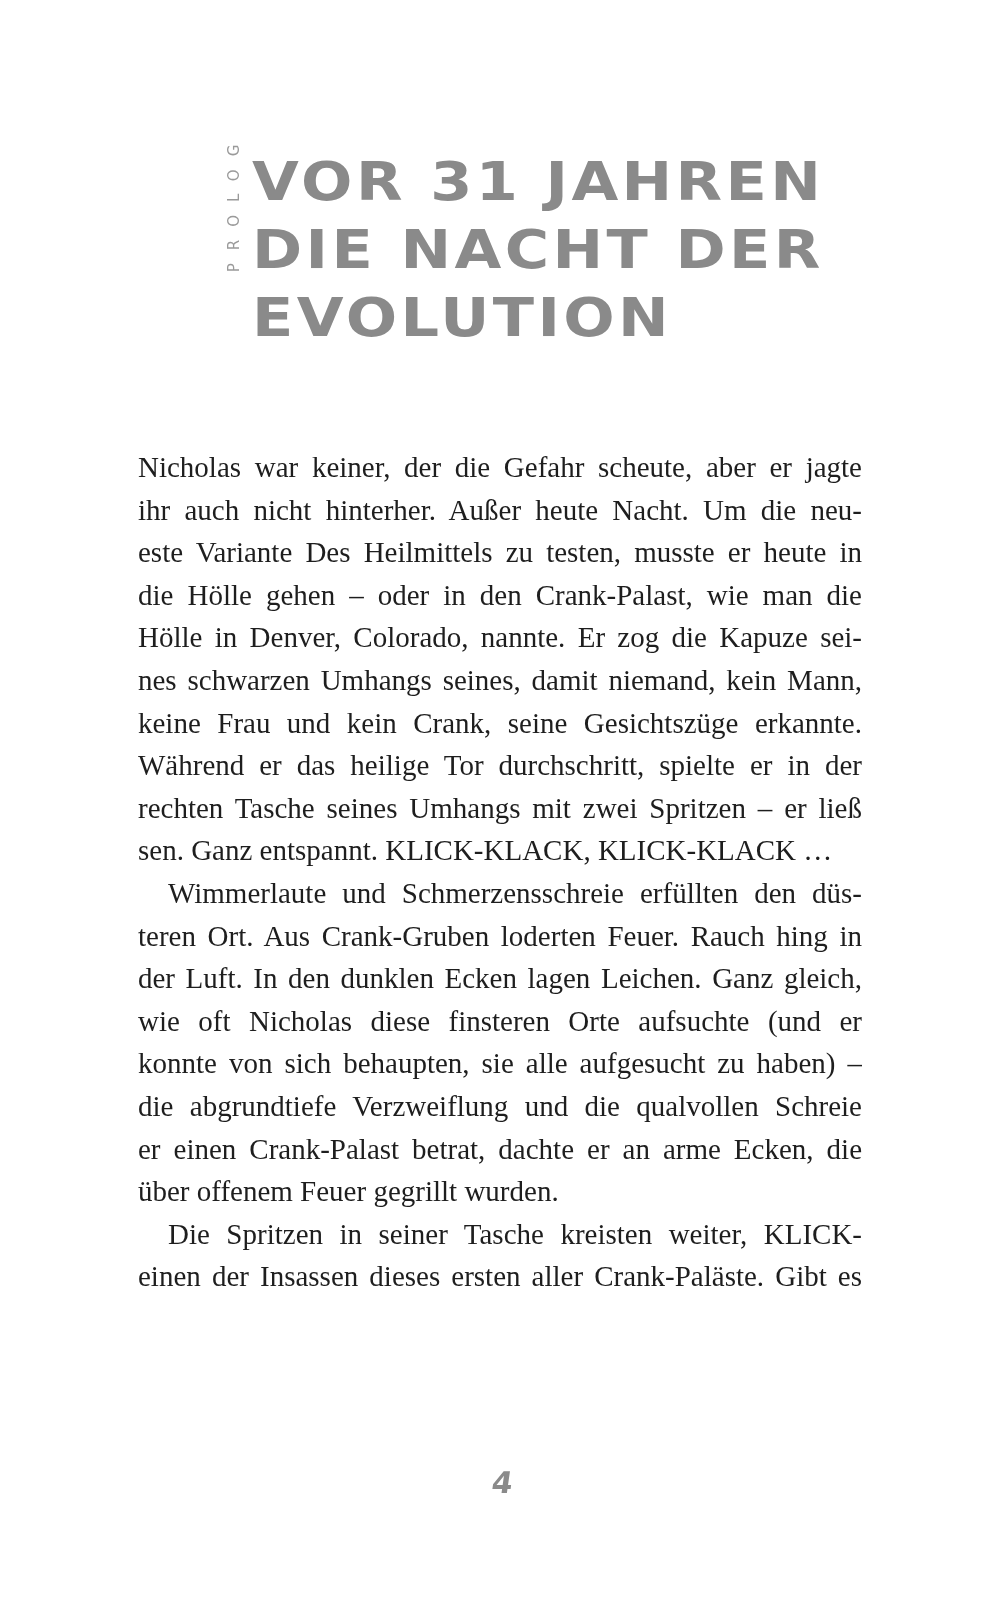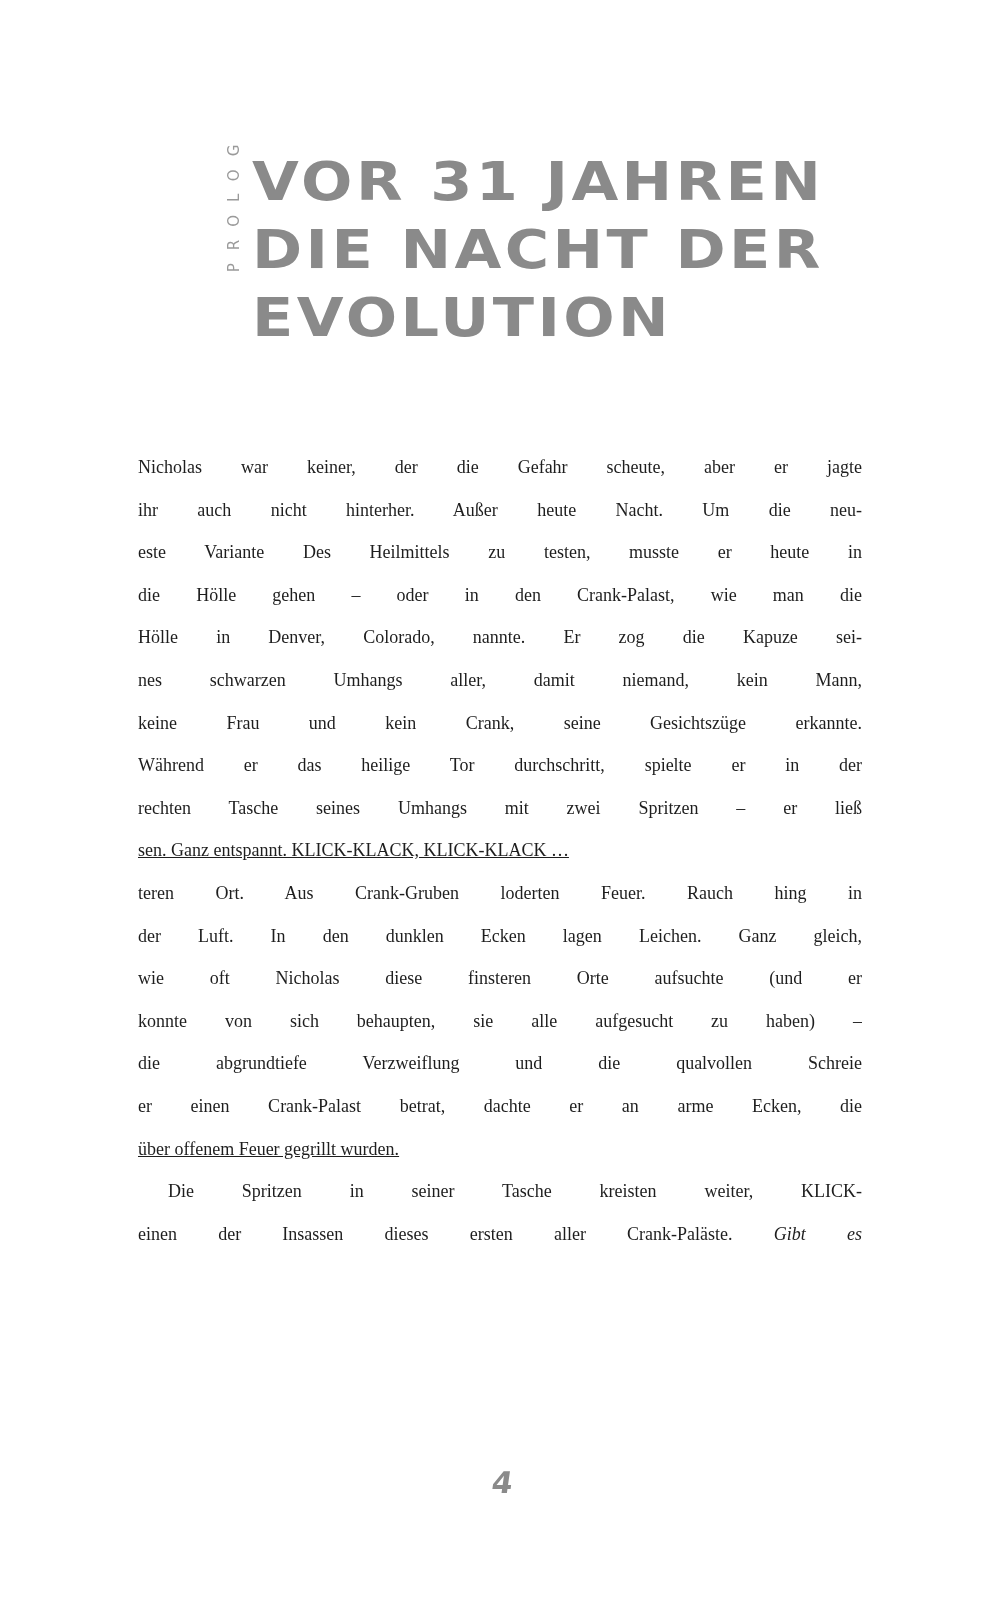--- a/index.html
+++ b/index.html
@@ -69,41 +69,39 @@
       text-transform: uppercase;
     }
 
     
     .body-text {
       position: absolute;
       left: 138px;
       top: 446px;
       width: 724px;
       font-family: "Liberation Serif", "DejaVu Serif", serif;
-      font-size: 18px;
+      font-size: 29px;
       color: #1e1e1e;
     }
     .line {
       display: block;
       height: 42.6px;
       line-height: 42.6px;
       white-space: nowrap;
       text-align: justify;
       text-align-last: justify;
       overflow: hidden;
     }
     .line.last {
       text-align-last: left;
-      text-decoration: underline;
     }
     .line.indent {
       padding-left: 30px;
     }
     .line .it {
-      font-style: italic;
     }
 
     
     .page-number {
       position: absolute;
       left: 0;
       width: 1005px;
       top: 1465px;
       text-align: center;
       font-family: "DejaVu Sans", sans-serif;
@@ -130,28 +128,29 @@
   </div>
 
   <div class="body-text">
 
     <div>
       <span class="line">Nicholas war keiner, der die Gefahr scheute, aber er jagte</span>
       <span class="line">ihr auch nicht hinterher. Außer heute Nacht. Um die neu-</span>
       <span class="line">este Variante Des Heilmittels zu testen, musste er heute in</span>
       <span class="line">die Hölle gehen – oder in den Crank-Palast, wie man die</span>
       <span class="line">Hölle in Denver, Colorado, nannte. Er zog die Kapuze sei-</span>
-      <span class="line">nes schwarzen Umhangs aller, damit niemand, kein Mann,</span>
+      <span class="line">nes schwarzen Umhangs seines, damit niemand, kein Mann,</span>
       <span class="line">keine Frau und kein Crank, seine Gesichtszüge erkannte.</span>
       <span class="line">Während er das heilige Tor durchschritt, spielte er in der</span>
       <span class="line">rechten Tasche seines Umhangs mit zwei Spritzen – er ließ</span>
       <span class="line last">sen. Ganz entspannt. KLICK-KLACK, KLICK-KLACK …</span>
     </div>
 
     <div>
+      <span class="line indent">Wimmerlaute und Schmerzensschreie erfüllten den düs-</span>
       <span class="line">teren Ort. Aus Crank-Gruben loderten Feuer. Rauch hing in</span>
       <span class="line">der Luft. In den dunklen Ecken lagen Leichen. Ganz gleich,</span>
       <span class="line">wie oft Nicholas diese finsteren Orte aufsuchte (und er</span>
       <span class="line">konnte von sich behaupten, sie alle aufgesucht zu haben) –</span>
       <span class="line">die abgrundtiefe Verzweiflung und die qualvollen Schreie</span>
       <span class="line">er einen Crank-Palast betrat, dachte er an arme Ecken, die</span>
       <span class="line last">über offenem Feuer gegrillt wurden.</span>
     </div>
 
     <div>

